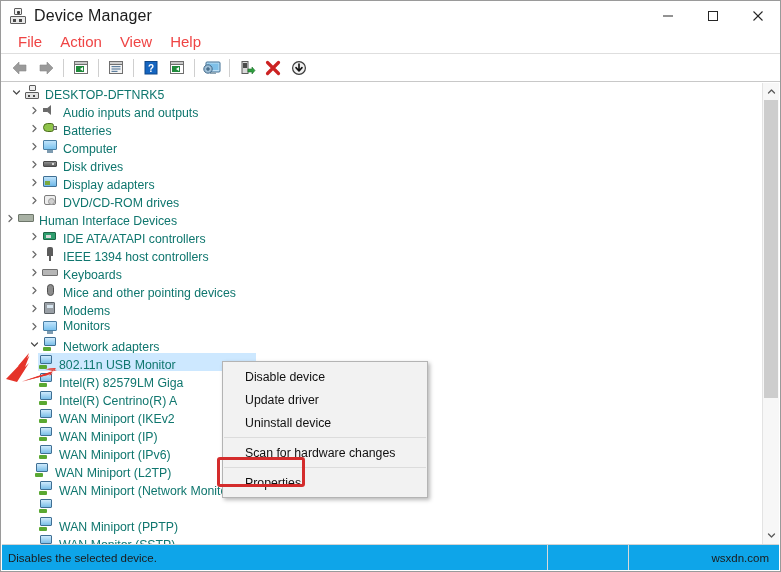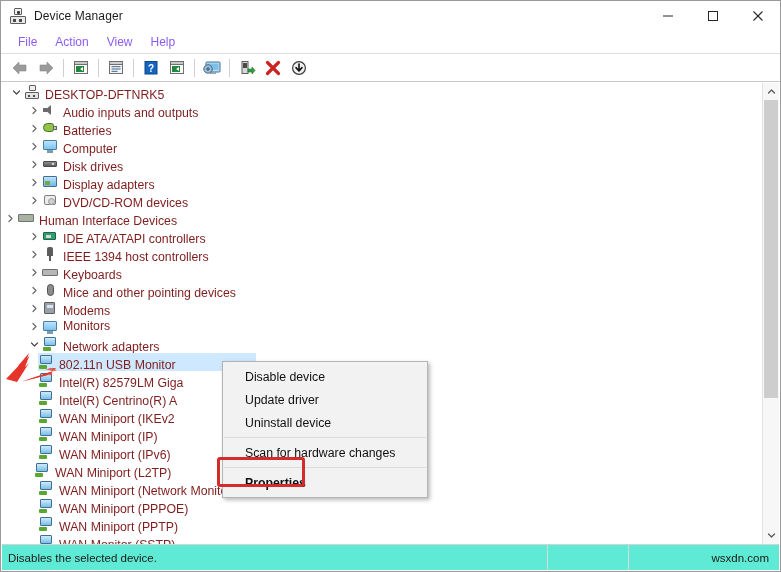--- a/index.html
+++ b/index.html
@@ -70,21 +70,21 @@
     content: "";
     position: absolute;
     top: 2px;
     width: 3px; height: 3px;
     background: #4a4a4a;
   }
   .title-icon .base:before { left: 2px; }
   .title-icon .base:after  { left: 8px; }
 
   .title-text {
-    font-size: 12px;
+    font-size: 16px;
     color: #1b1b1b;
     letter-spacing: 0.1px;
     white-space: nowrap;
   }
   .win-buttons {
     margin-left: auto;
     display: flex;
     height: 30px;
   }
   .win-btn {
@@ -105,22 +105,22 @@
     left: 0; top: 30px;
     width: 100%;
     height: 22px;
     background: #ffffff;
     display: flex;
     align-items: center;
     padding-left: 8px;
     box-sizing: border-box;
   }
   .menu-item {
-    font-size: 12px;
-    color: #8b5cf6;
+    font-size: 15px;
+    color: #ef4444;
     padding: 3px 9px 4px 9px;
     cursor: default;
     white-space: nowrap;
   }
 
   
   .toolbar {
     position: absolute;
     left: 0; top: 52px;
     width: 100%;
@@ -185,21 +185,21 @@
   .tree-row .chev svg { display: block; }
   .tree-row .ico {
     width: 16px;
     height: 16px;
     margin-right: 5px;
     position: relative;
     flex: 0 0 auto;
   }
   .tree-row .lbl {
     font-size: 12.3px;
-    color: #7f1d1d;
+    color: #0f766e;
     line-height: 18px;
     margin-top: 6px;
   }
   .tree-row.selected .row-hl {
     position: absolute;
     left: 36px;
     top: 0;
     height: 18px;
     width: 218px;
     background: #cde8ff;
@@ -428,21 +428,21 @@
     width: 14px;
     background: #cdcdcd;
     cursor: default;
   }
 
   
   .statusbar {
     position: absolute;
     left: 1px; right: 1px; bottom: 1px;
     height: 25px;
-    background: #5eead4;
+    background: #0ea5e9;
     border-top: 1px solid #d3d3d3;
     display: flex;
     align-items: stretch;
     font-size: 11.5px;
     color: #1b1b1b;
   }
   .sb-panel {
     display: flex;
     align-items: center;
     padding: 0 6px;
@@ -475,21 +475,21 @@
   .ctx-item {
     height: 23px;
     display: flex;
     align-items: center;
     padding-left: 22px;
     font-size: 12.3px;
     color: #111111;
     cursor: default;
     white-space: nowrap;
   }
-  .ctx-item.bold { font-weight: bold; }
+  .ctx-item.bold { font-weight: normal; }
   .ctx-sep {
     height: 1px;
     background: #dcdcdc;
     margin: 3px 1px;
   }
 
   
   .ctx-highlight {
     position: absolute;
     left: 216px;
@@ -712,21 +712,21 @@
 
       <div class="tree-row" style="padding-left:24px;">
         <span class="chev">
           <svg width="9" height="9" viewBox="0 0 9 9">
               <path d="M3 1.5 L6 4.5 L3 7.5" fill="none" stroke="#6a6a6a" stroke-width="1.2" stroke-linecap="round" stroke-linejoin="round"></path>
             </svg>
         </span>
         <span class="ico">
             <span class="i-dvd"></span>
           </span>
-        <span class="lbl">DVD/CD-ROM devices</span>
+        <span class="lbl">DVD/CD-ROM drives</span>
       </div>
 
       <div class="tree-row" style="">
         <span class="chev">
           <svg width="9" height="9" viewBox="0 0 9 9">
               <path d="M3 1.5 L6 4.5 L3 7.5" fill="none" stroke="#6a6a6a" stroke-width="1.2" stroke-linecap="round" stroke-linejoin="round"></path>
             </svg>
         </span>
         <span class="ico">
             <span class="i-hid"></span>
@@ -884,21 +884,20 @@
             <span class="i-netcard-g"></span>
           </span>
         <span class="lbl">WAN Miniport (Network Monitor)</span>
       </div>
 
       <div class="tree-row" style="padding-left:36px;">
         <span class="ico">
             <span class="i-netcard"></span>
             <span class="i-netcard-g"></span>
           </span>
-        <span class="lbl">WAN Miniport (PPPOE)</span>
       </div>
 
       <div class="tree-row" style="padding-left:36px;">
         <span class="ico">
             <span class="i-netcard"></span>
             <span class="i-netcard-g"></span>
           </span>
         <span class="lbl">WAN Miniport (PPTP)</span>
       </div>
 

